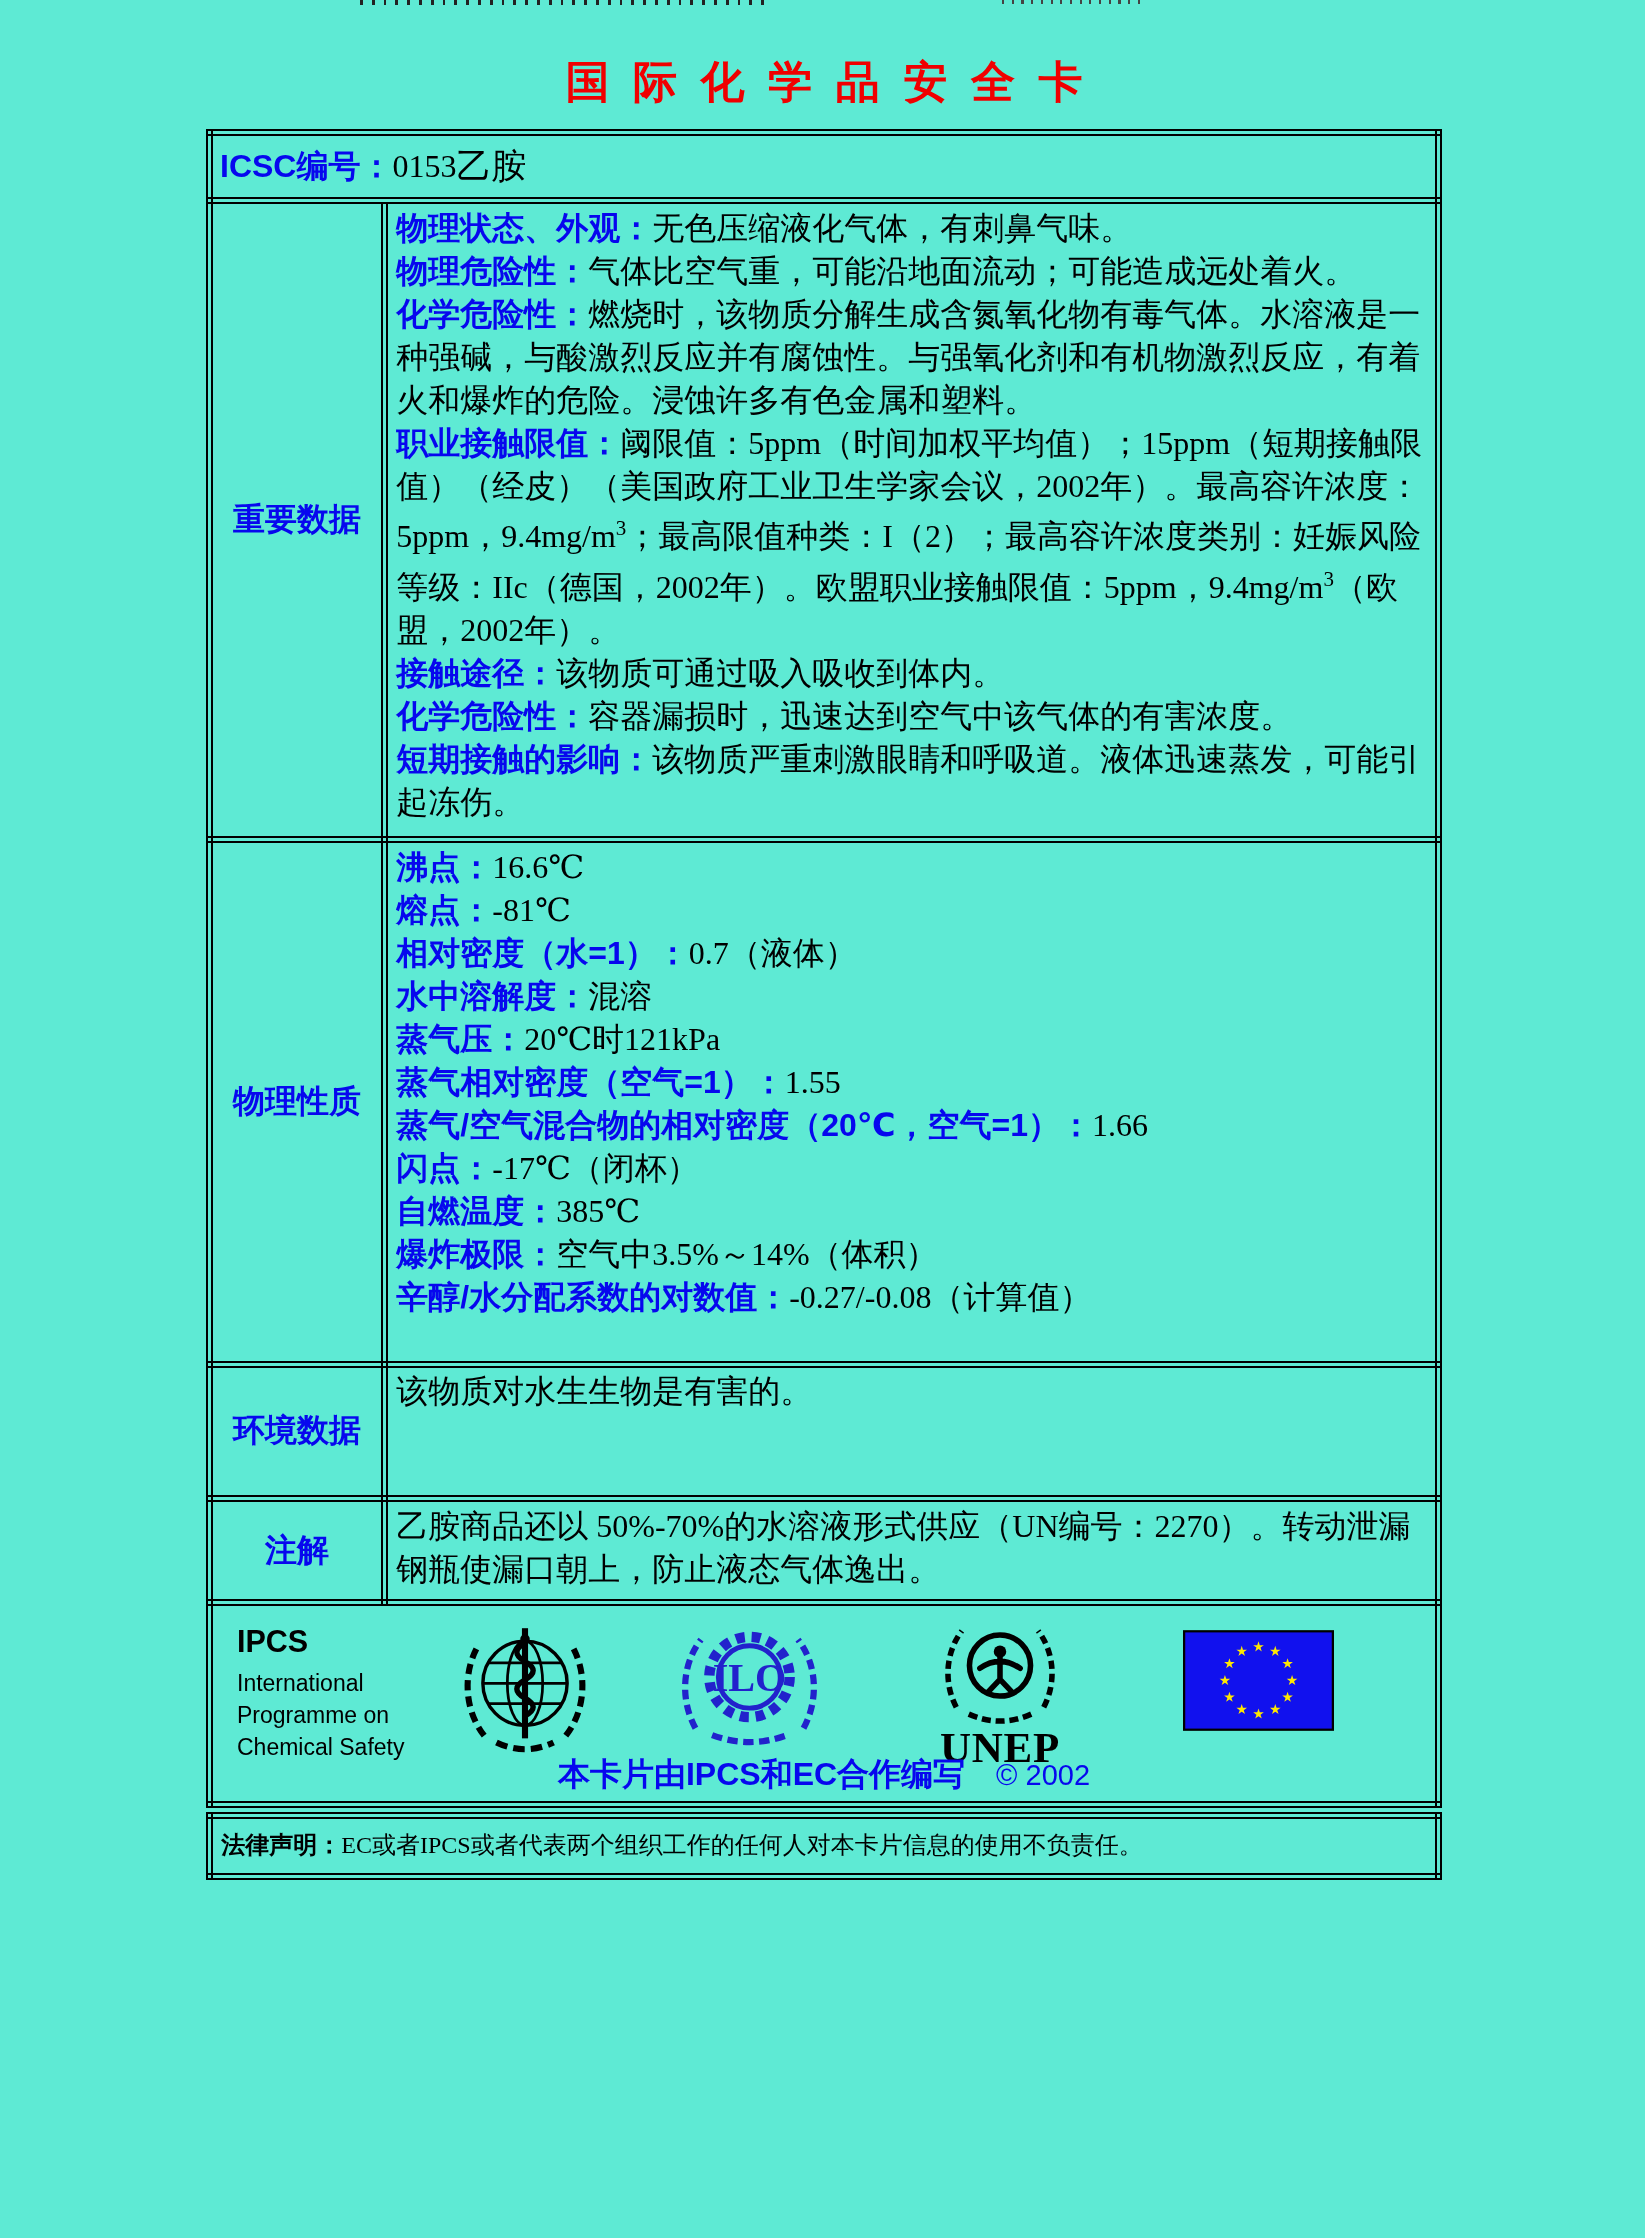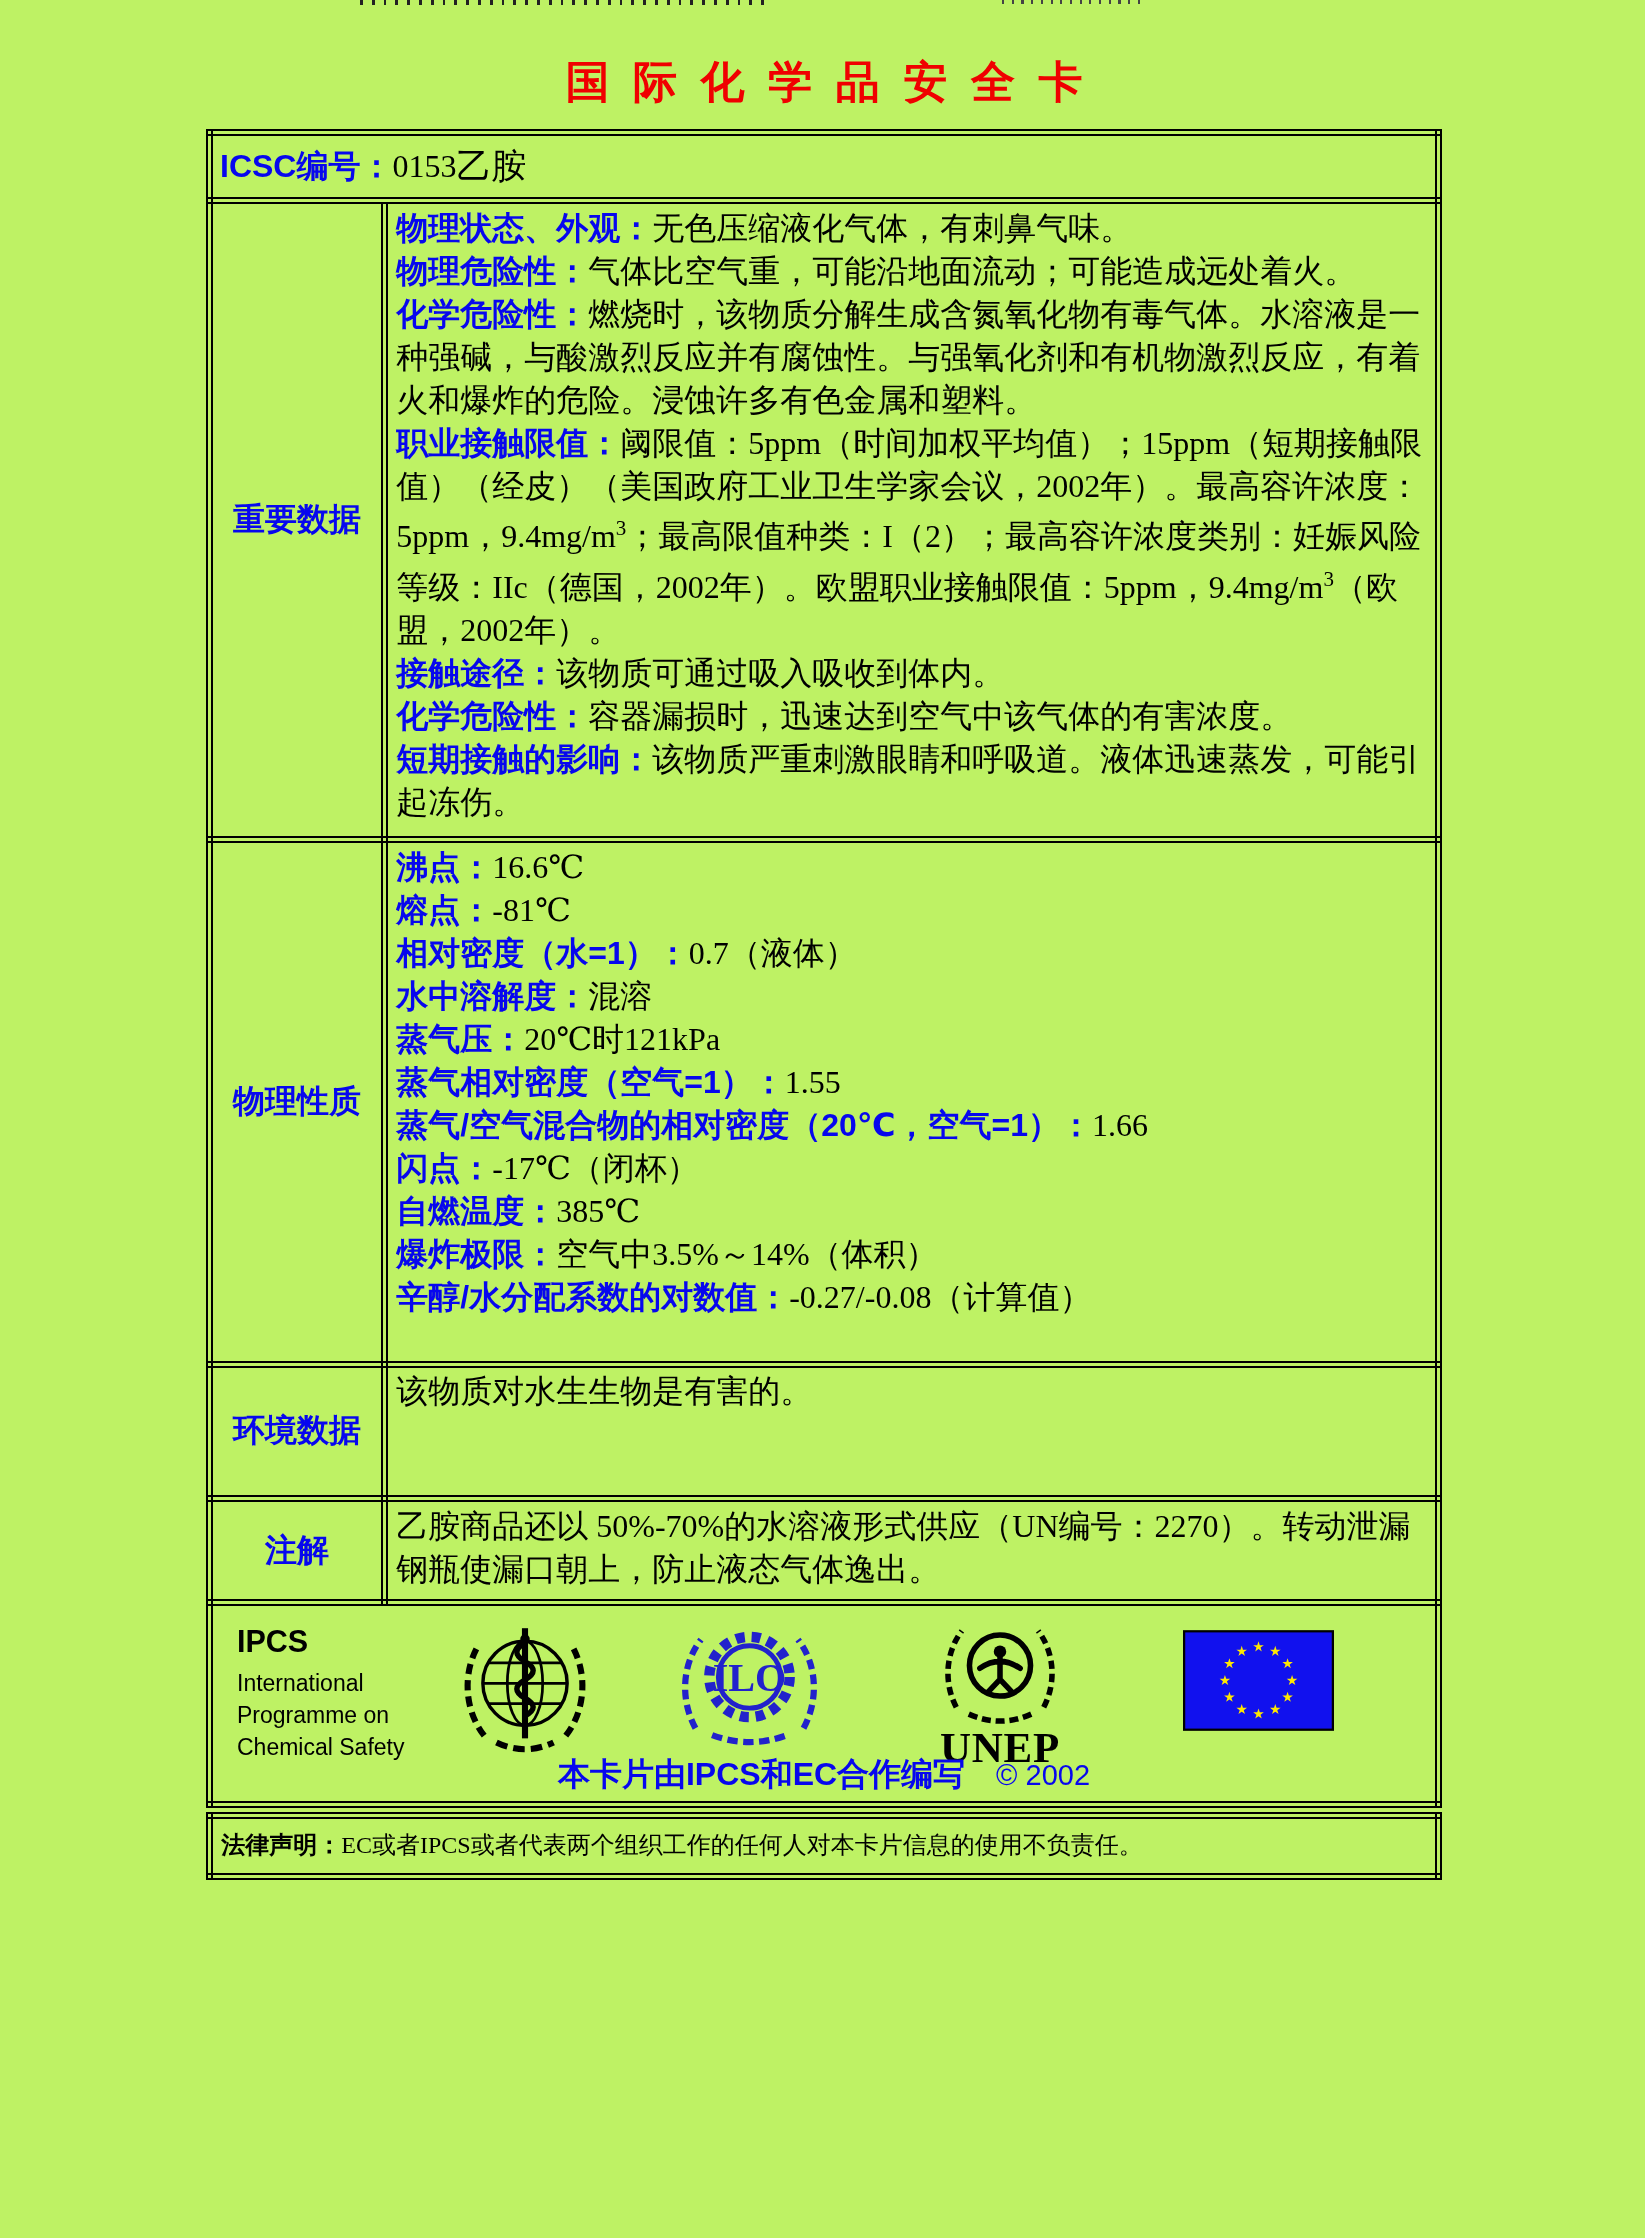--- a/index.html
+++ b/index.html
@@ -1,16 +1,16 @@
 <!DOCTYPE html>
 <html lang="zh" style="font-size:11px"><head>
 <meta charset="utf-8">
 <style>
   html,body{margin:0;padding:0;background:#fff;}
-  .page{position:relative;width:1645px;height:2239px;background:#bef264;overflow:hidden;
+  .page{position:relative;width:1645px;height:2239px;background:#5eead4;overflow:hidden;
         font-family:"Liberation Serif","DejaVu Serif",serif;color:#000;}
   
   .frag{position:absolute;top:0;height:4.9px;
         background:repeating-linear-gradient(90deg,#222 0 2.8px,transparent 2.8px 11.8px);}
   .frag2{position:absolute;top:0;height:4.2px;
         background:repeating-linear-gradient(90deg,#444 0 2.1px,transparent 2.1px 9.7px);}
   .title{position:absolute;top:53px;left:206px;width:1236px;margin:0;text-align:center;
          font-size:44px;font-weight:bold;color:#f00000;letter-spacing:23.6px;text-indent:23.6px;
          font-family:"Liberation Serif","DejaVu Serif",serif;}
   .tblwrap{position:absolute;left:206px;top:129px;width:1236px;}

